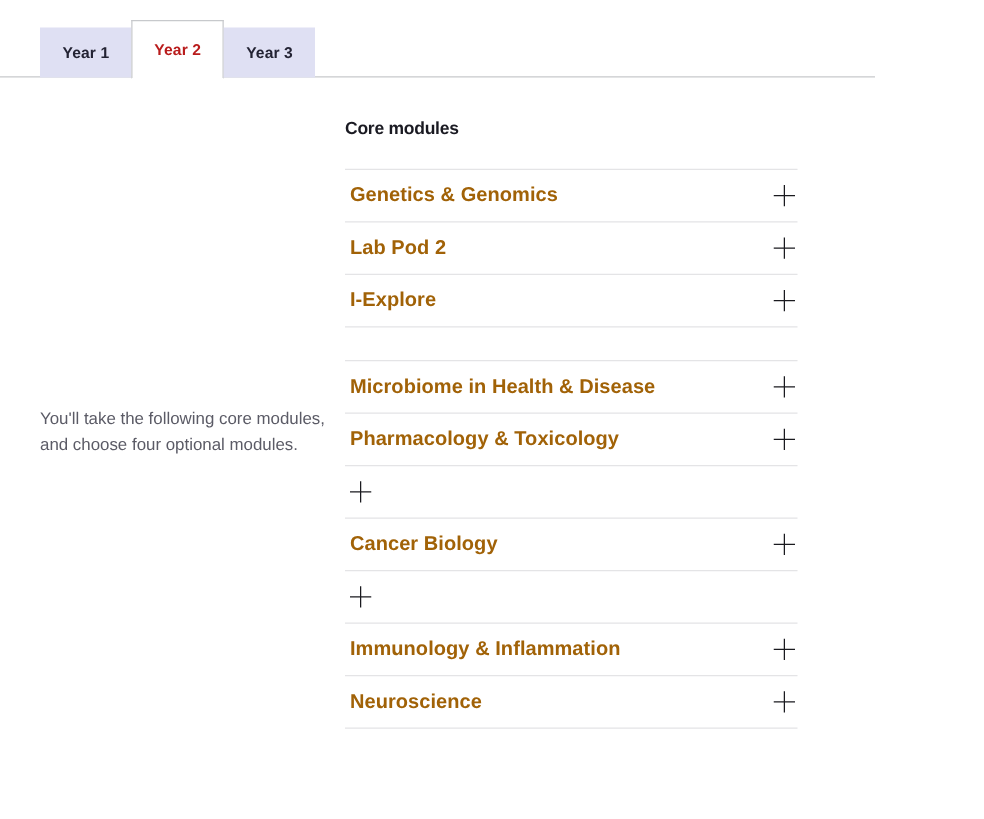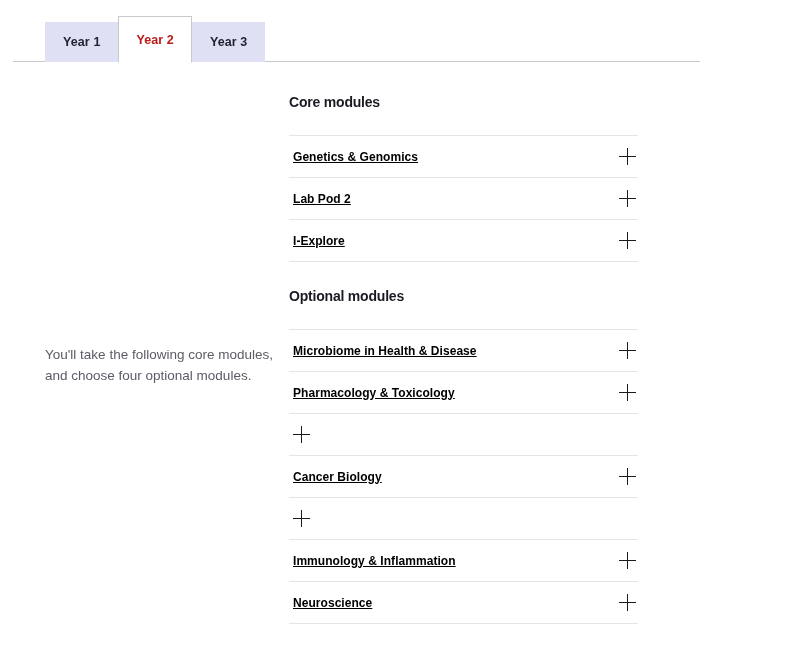--- a/index.html
+++ b/index.html
@@ -10,21 +10,20 @@
     background: #ffffff;
     font-family: "Liberation Sans", sans-serif;
     overflow: hidden;
   }
 
   .page {
     position: relative;
     width: 705px;
     height: 655px;
     background: #ffffff;
-    padding-left: 13px;
   }
 
   
   .tabbar {
     position: relative;
     height: 62px;
     padding-left: 32px;
     display: flex;
     align-items: flex-end;
   }
@@ -104,25 +103,24 @@
   .acc-item {
     display: flex;
     align-items: center;
     justify-content: space-between;
     height: 42px;
     border-bottom: 1px solid #e4e4e6;
     cursor: pointer;
     padding-left: 4px;
   }
   .acc-label {
-    font-size: 12px;
+    font-size: 16px;
     font-weight: 700;
-    color: #000000;
+    color: #a16207;
     letter-spacing: 0.05px;
-    text-decoration: underline;
   }
   .plus-icon {
     width: 17px;
     height: 17px;
     position: relative;
     flex: none;
     margin-right: 2px;
   }
   .plus-icon::before,
   .plus-icon::after {
@@ -181,21 +179,20 @@
 
           <div class="acc-item">
             <span class="acc-label">I-Explore</span>
             <span class="plus-icon"></span>
           </div>
 
         </div>
       </div>
 
       <div class="section">
-        <h2 class="section-title">Optional modules</h2>
         <div class="accordion">
 
           <div class="acc-item">
             <span class="acc-label">Microbiome in Health &amp; Disease</span>
             <span class="plus-icon"></span>
           </div>
 
           <div class="acc-item">
             <span class="acc-label">Pharmacology &amp; Toxicology</span>
             <span class="plus-icon"></span>

